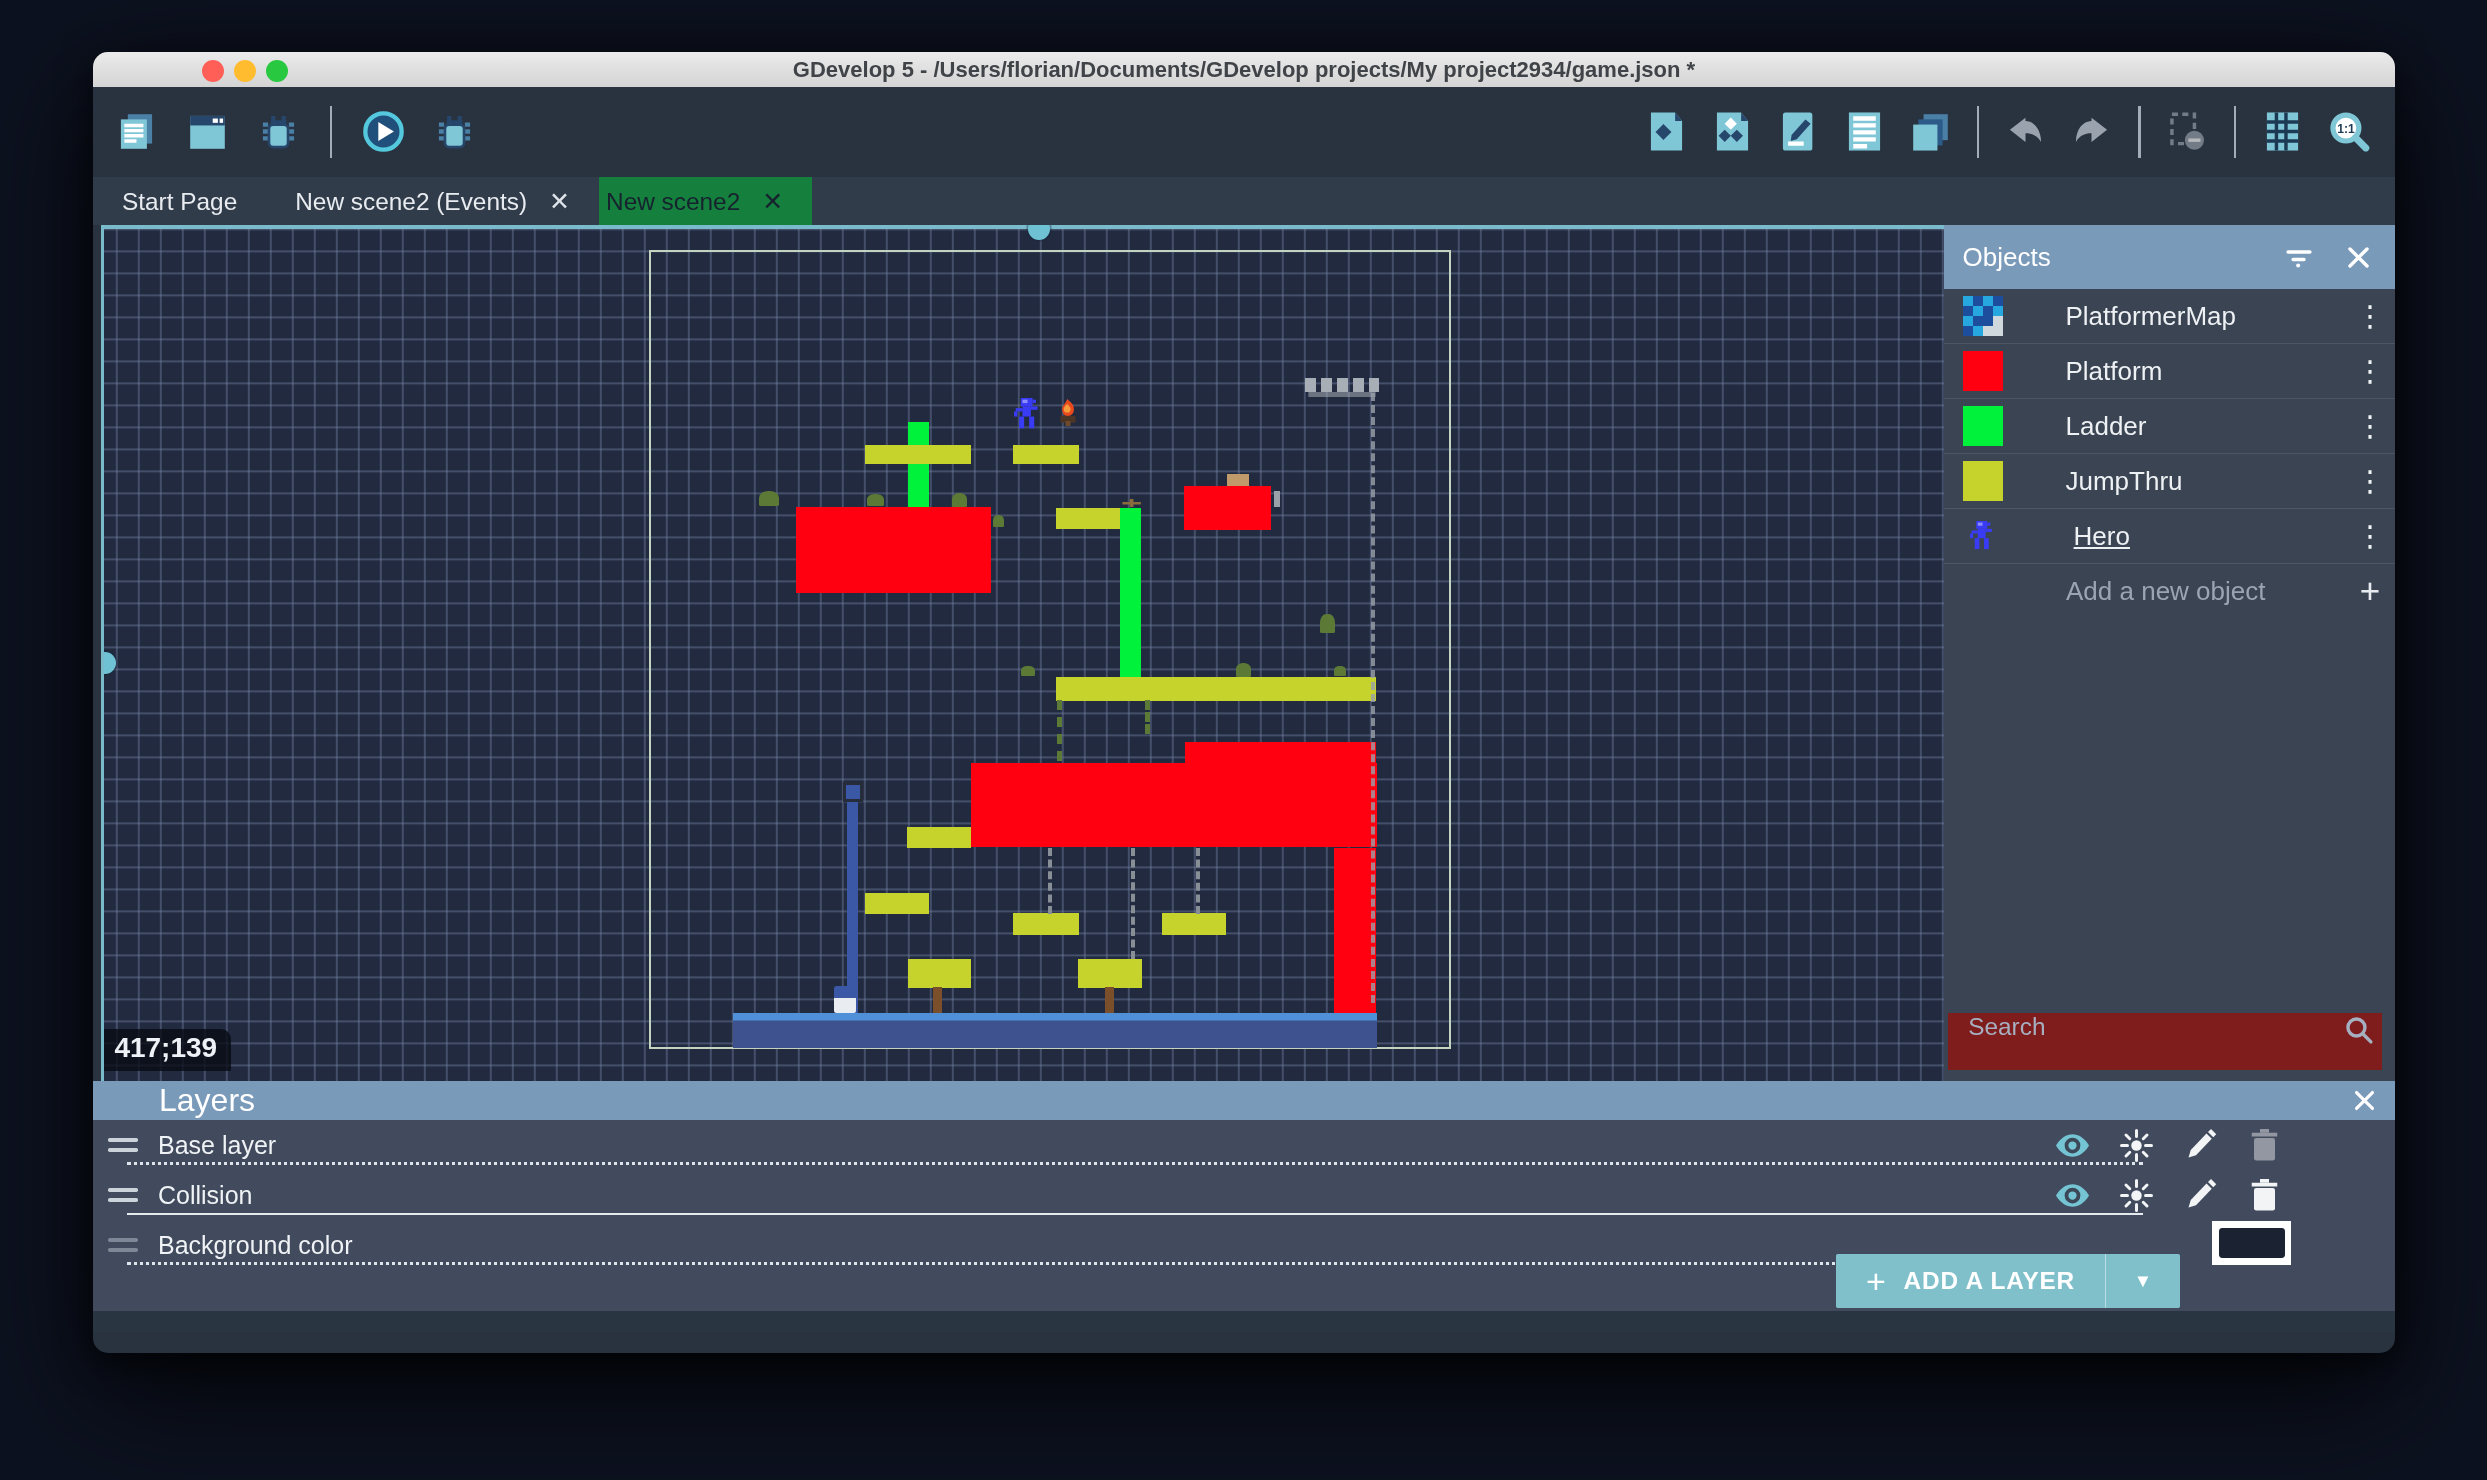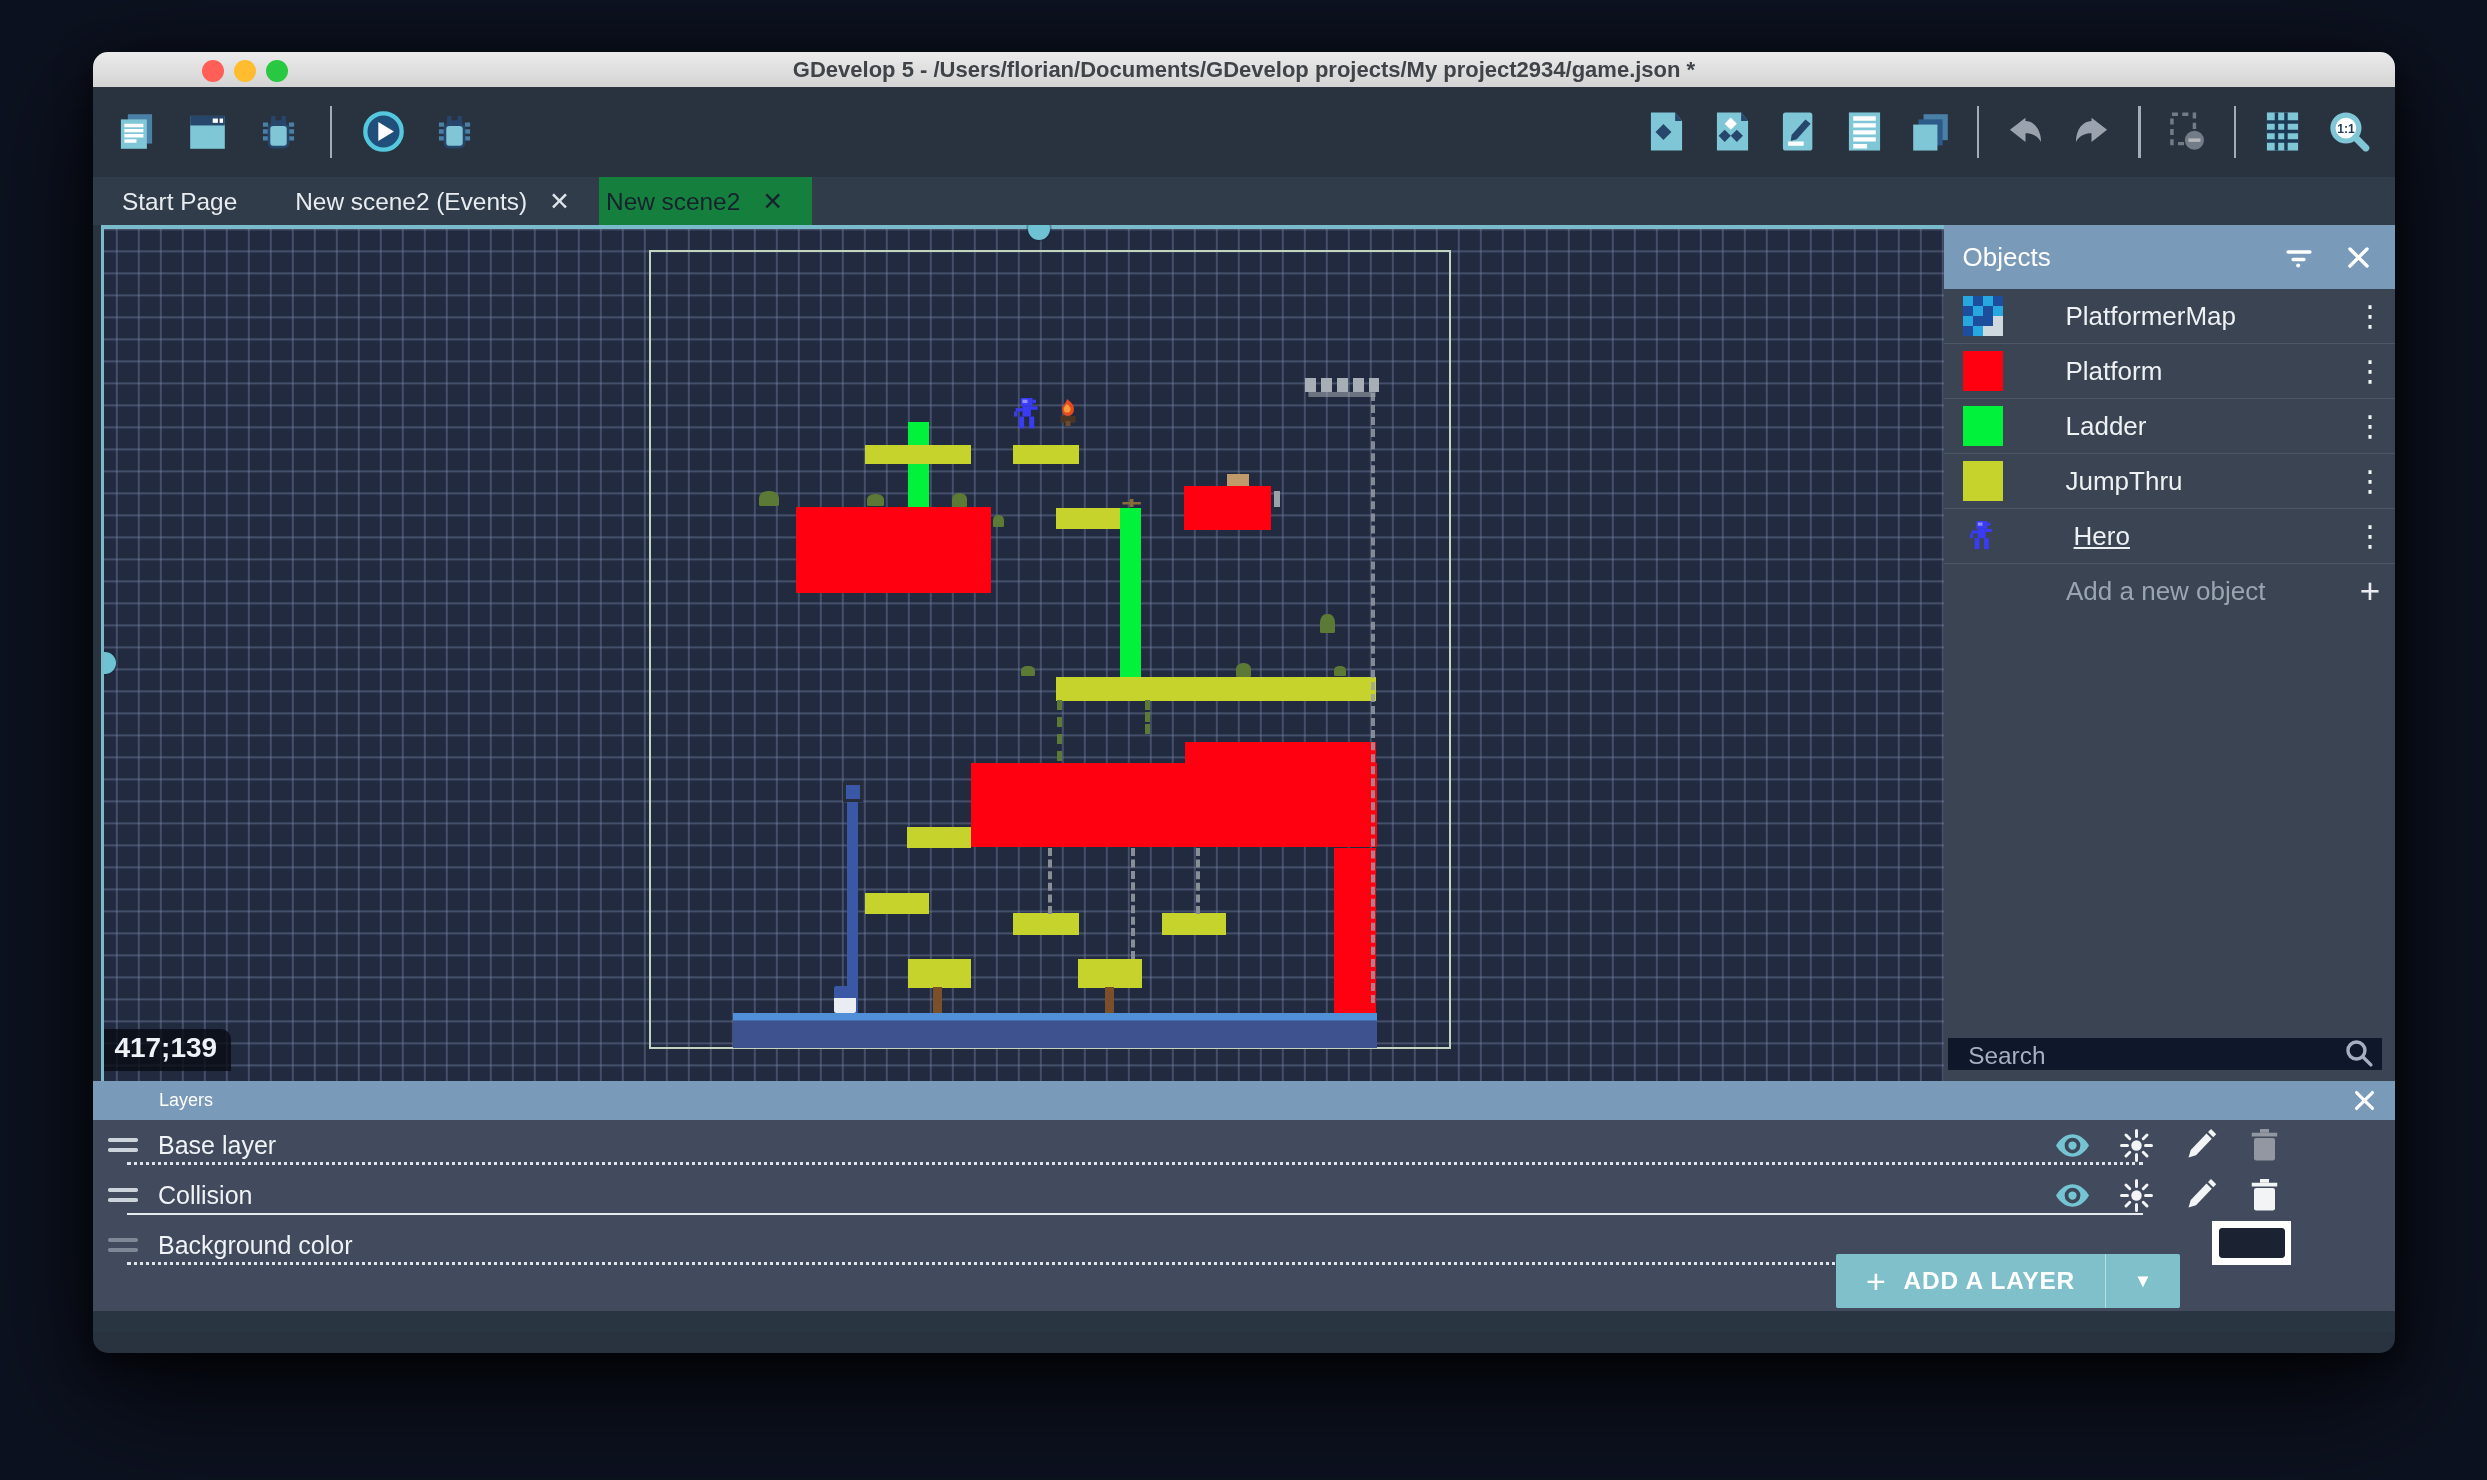--- a/index.html
+++ b/index.html
@@ -61,29 +61,29 @@
   .panel-header .ph-title{font-size:26px;flex:0 0 auto;}
   .panel-header .ph-spacer{flex:1;}
   .ph-icon{width:37px;height:37px;display:flex;align-items:center;justify-content:center;cursor:pointer;margin-left:22px;}
   .obj-row{height:54px;display:flex;align-items:center;border-bottom:1.7px solid #4b5666;cursor:pointer;color:#eef1f4;}
   .obj-thumb{width:40px;height:40px;margin:0 0 0 18.5px;flex:0 0 auto;display:flex;align-items:center;justify-content:center;}
   .obj-label{font-size:26px;margin-left:63px;flex:1;}
   .obj-dots{width:50px;color:#f2f5f8;font-size:29px;text-align:center;cursor:pointer;letter-spacing:0;}
   .addrow{height:54px;display:flex;align-items:center;color:#9aa5b2;cursor:pointer;}
   .addrow .obj-label{color:#9aa5b2;}
   .addrow .plus{width:50px;text-align:center;font-size:35px;color:#e8ecf0;font-weight:300;}
-  .searchbox{position:absolute;left:4.2px;bottom:11px;width:434px;height:32px;background:#0f172a;
-    display:flex;align-items:flex-end;}
+  .searchbox{position:absolute;left:4.2px;bottom:11px;width:434px;height:57px;background:#7f1d1d;
+    display:flex;align-items:flex-start;}
   .searchbox input{flex:1;background:transparent;border:none;outline:none;color:#dfe4ea;
     font-size:24.4px;padding:0 0 0 20px;font-family:inherit;}
   .searchbox input::placeholder{color:#a6afbf;}
   .search-ic{width:47px;display:flex;justify-content:center;}
   
   .layers{position:absolute;left:0;top:1029px;width:100%;height:251px;background:#414b5d;}
-  .layers-header{height:39px;background:#7a9aba;display:flex;align-items:center;padding:0 12px 0 66px;color:#fff;font-size:18px;}
+  .layers-header{height:39px;background:#7a9aba;display:flex;align-items:center;padding:0 12px 0 66px;color:#fff;font-size:32px;}
   .layers-header .ph-spacer{flex:1;}
   .layer-row{height:50px;position:relative;display:flex;align-items:center;}
   .lr-handle{width:30px;margin-left:15px;cursor:grab;flex:0 0 auto;}
   .lr-handle i{display:block;height:4.2px;background:#ccd3db;margin:5.9px 0;border-radius:1.7px;}
   .lr-handle.dim i{background:#7d8795;}
   .lr-label{font-size:25px;color:#f0f3f6;margin-left:20px;flex:0 0 auto;}
   .lr-line{position:absolute;left:34px;right:252px;bottom:5px;height:0;border-bottom:2.5px solid #e6eaee;}
   .lr-line.dotted{border-bottom:3.4px dotted #dfe4ea;}
   .lr-icons{position:absolute;right:111px;display:flex;gap:25px;align-items:center;}
   .lr-ic{width:39px;height:39px;display:flex;align-items:center;justify-content:center;cursor:pointer;}

